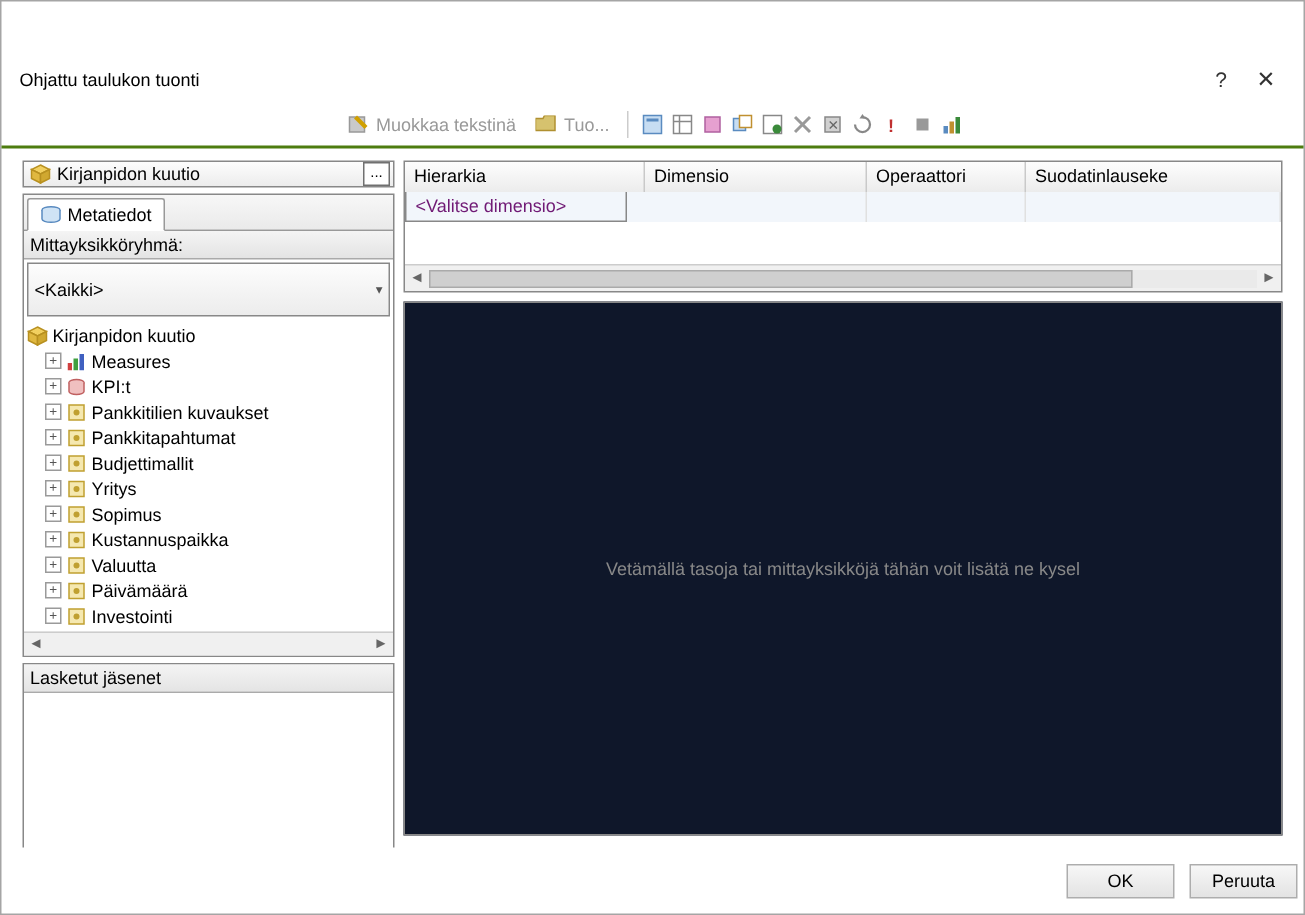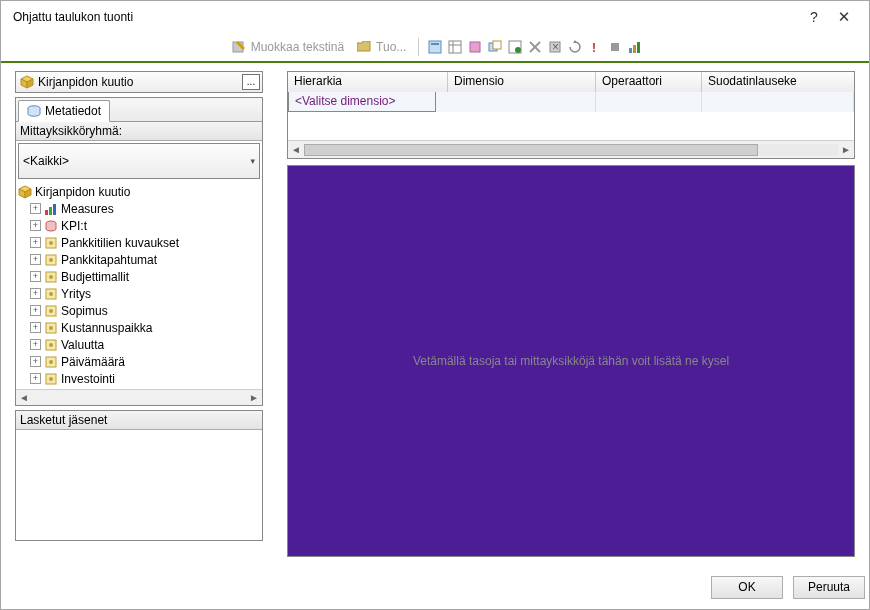--- a/index.html
+++ b/index.html
@@ -1,26 +1,26 @@
 <!DOCTYPE html>
 <html><head>
 <meta charset="utf-8">
 <style>
 * { box-sizing: border-box; margin: 0; padding: 0; font-family: "Segoe UI", Tahoma, sans-serif; font-size: 12px; }
 body { background: #e8e8e8; display: flex; align-items: center; justify-content: center; height: 100vh; }
 .window { width: 870px; height: 610px; background: #fff; border: 1px solid #a5a5a5; box-shadow: 3px 3px 10px rgba(0,0,0,0.25); display: flex; flex-direction: column; }
-.titlebar { height: 32px; display: flex; align-items: center; padding: 0 10px; }
+.titlebar { height: 32px; display: flex; align-items: center; padding: 0 10px; margin-top: 36px; }
 .titlebar .title { flex: 1; font-size: 12px; color: #000; padding-left: 2px; }
 .titlebar .tbtn { width: 30px; text-align: center; font-size: 14px; color: #333; cursor: default; }
 .titlebar .tbtn.close { font-size: 15px; }
 .toolbar { height: 30px; display: flex; align-items: center; padding: 0 14px; gap: 4px; border-bottom: 2px solid #4d7c0f; color: #999; justify-content: center; }
 .toolbar .tbutton { display: flex; align-items: center; gap: 4px; padding: 2px 4px; color: #999; }
 .toolbar .sep { width: 1px; height: 18px; background: #ccc; margin: 0 4px; }
 .toolbar .ticon { width: 16px; height: 16px; display: inline-flex; align-items: center; justify-content: center; }
-.content { flex: 1; display: flex; padding: 8px 14px 8px 14px; gap: 24px; overflow: hidden; }
+.content { flex: 1; display: flex; padding: 8px 14px 8px 14px; gap: 6px; overflow: hidden; }
 .left { width: 248px; display: flex; flex-direction: column; gap: 4px; }
 .panel { border: 1px solid #888; background: #fff; }
 .cube-header { height: 22px; background: linear-gradient(#fdfdfd,#ececec); border: 1px solid #888; display: flex; align-items: center; padding: 0 2px 0 4px; gap: 4px; }
 .cube-header .browse { width: 18px; height: 16px; border: 1px solid #707070; background: #fff; font-size: 10px; text-align: center; line-height: 13px; }
 .tabrow { height: 24px; display: flex; align-items: flex-end; padding-left: 2px; background: linear-gradient(#f7f7f7,#eaeaea); border-bottom: 1px solid #999; }
 .tab { height: 22px; border: 1px solid #999; border-bottom: 1px solid #fff; background: #fff; display: flex; align-items: center; padding: 0 8px; gap: 4px; border-radius: 2px 2px 0 0; position: relative; top: 1px; }
 .grouplabel { background: linear-gradient(#f4f4f4,#e4e4e4); border-bottom: 1px solid #aaa; padding: 2px 4px; }
 .groupselect { display: flex; align-items: center; justify-content: space-between; border: 1px solid #888; height: 36px; margin: 2px; padding: 0 4px; background: linear-gradient(#fdfdfd,#ececec); }
 .tree { height: 208px; overflow: auto; padding: 2px 0; background: #fff; }
 .tree-row { display: flex; align-items: center; height: 17px; padding-left: 4px; gap: 3px; white-space: nowrap; }
@@ -38,21 +38,21 @@
 .grid-head { display: flex; height: 20px; background: linear-gradient(#fdfdfd,#ececec); }
 .grid-head .col { border-right: 1px solid #c9c9c9; padding: 2px 6px; }
 .grid-head .col:last-child { border-right: none; flex: 1; }
 .grid-row { display: flex; height: 20px; background: #f2f6fb; }
 .grid-row .cell { border-right: 1px solid #e0e0e0; padding: 2px 6px; color: #701a75; }
 .grid-row .cell:first-child { border: 1px solid #888; border-top: none; }
 .grid-hscroll { height: 18px; display: flex; align-items: center; background: #f0f0f0; border-top: 1px solid #ccc; }
 .grid-hscroll .arrow { width: 16px; text-align: center; color: #666; font-size: 10px; }
 .grid-hscroll .track { flex: 1; height: 12px; background: #eaeaea; position: relative; }
 .grid-hscroll .thumb { position: absolute; left: 0; width: 85%; top: 0; bottom: 0; background: #cfcfcf; border: 1px solid #aaa; }
-.drop-area { flex: 1; border: 1px solid #888; display: flex; align-items: center; justify-content: center; color: #888; font-size: 12px; background: #4c1d95; }
+.drop-area { flex: 1; border: 1px solid #888; display: flex; align-items: center; justify-content: center; color: #888; font-size: 12px; background: #0f172a; }
 .footer { height: 44px; display: flex; align-items: center; justify-content: flex-end; gap: 10px; padding: 0 4px; }
 .btn { min-width: 72px; height: 23px; border: 1px solid #adadad; background: linear-gradient(#f7f7f7,#e3e3e3); text-align: center; line-height: 21px; padding: 0 10px; cursor: default; }
 .meta-panel { border: 1px solid #888; background: #fff; display: flex; flex-direction: column; }
 .c1 { width: 148px; } .c2 { width: 160px; } .c3 { width: 106px; }
 </style>
 </head>
 <body>
 
 <div class="window">
 

